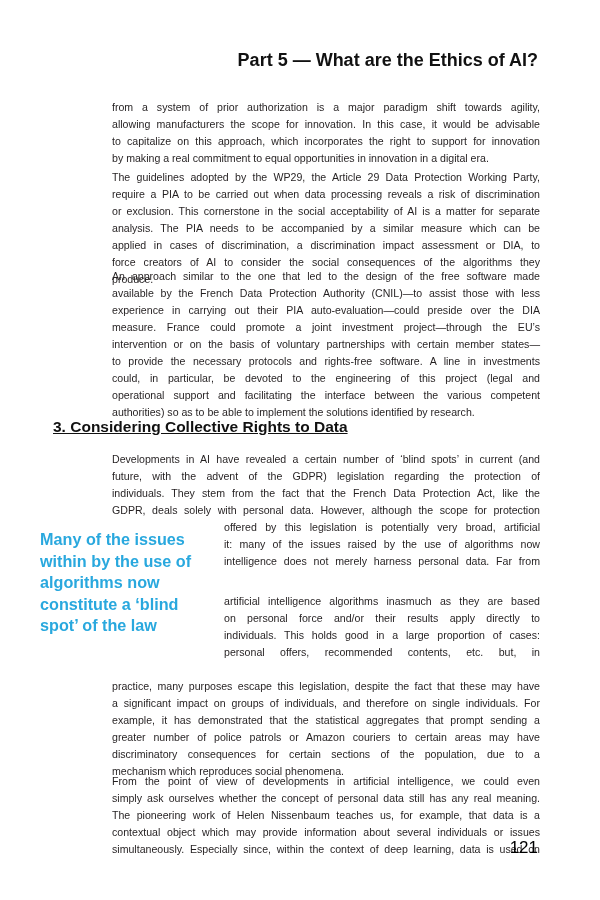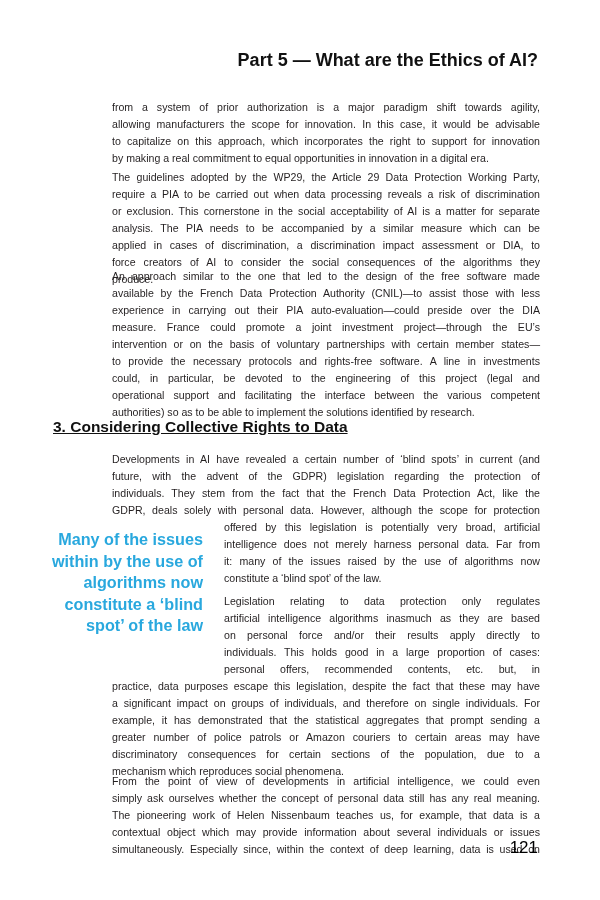--- a/index.html
+++ b/index.html
@@ -3,21 +3,21 @@
 <meta charset="utf-8">
 <style>
   html, body { margin:0; padding:0; background:#fff; }
   body { width:600px; height:900px; position:relative; overflow:hidden;
          font-family:"Liberation Sans", sans-serif; color:#231f20; }
   .header { position:absolute; right:62px; top:50px; font-size:18px; font-weight:bold; color:#111; letter-spacing:0px; }
   .para { position:absolute; font-size:10.6px; line-height:17px; }
   .line { display:block; text-align:justify; text-align-last:justify; white-space:nowrap; height:17px; }
   .line.last { text-align-last:left; }
   .section-title { position:absolute; left:53px; top:418px; font-size:15.5px; font-weight:bold; color:#111;text-decoration:underline; }
-  .pullquote { position:absolute; left:40px; top:529px; width:163px; text-align:right; color:#29a8de;
+  .pullquote { position:absolute; left:40px; top:529px; width:163px; color:#29a8de;
                font-size:16.2px; font-weight:bold; line-height:21.5px; }
   .page-number { position:absolute; right:62px; top:838px; font-size:17px; color:#000000; }
 </style>
 </head>
 <body>
 
 <div class="header">Part 5 — What are the Ethics of AI?</div>
 
 <div class="para" style="left:112px; top:99px; width:428px;">
   <span class="line">from a system of prior authorization is a major paradigm shift towards agility,</span>
@@ -52,34 +52,32 @@
 
 <div class="para" style="left:112px; top:451px; width:428px;">
   <span class="line">Developments in AI have revealed a certain number of ‘blind spots’ in current (and</span>
   <span class="line">future, with the advent of the GDPR) legislation regarding the protection of</span>
   <span class="line">individuals. They stem from the fact that the French Data Protection Act, like the</span>
   <span class="line">GDPR, deals solely with personal data. However, although the scope for protection</span>
 </div>
 
 <div class="para" style="left:224px; top:519px; width:316px;">
   <span class="line">offered by this legislation is potentially very broad, artificial</span>
+  <span class="line">it: many of the issues raised by the use of algorithms now</span>
   <span class="line">intelligence does not merely harness personal data. Far from</span>
-  <span class="line">it: many of the issues raised by the use of algorithms now</span>
-  <span class="line last">constitute a ‘blind spot’ of the law.</span>
 </div>
 
 <div class="para" style="left:224px; top:593px; width:316px;">
-  <span class="line">Legislation relating to data protection only regulates</span>
   <span class="line">artificial intelligence algorithms inasmuch as they are based</span>
   <span class="line">on personal force and/or their results apply directly to</span>
   <span class="line">individuals. This holds good in a large proportion of cases:</span>
   <span class="line">personal offers, recommended contents, etc. but, in</span>
 </div>
 <div class="para" style="left:112px; top:678px; width:428px;">
-  <span class="line">practice, data purposes escape this legislation, despite the fact that these may have</span>
+  <span class="line">practice, many purposes escape this legislation, despite the fact that these may have</span>
   <span class="line">a significant impact on groups of individuals, and therefore on single individuals. For</span>
   <span class="line">example, it has demonstrated that the statistical aggregates that prompt sending a</span>
   <span class="line">greater number of police patrols or Amazon couriers to certain areas may have</span>
   <span class="line">discriminatory consequences for certain sections of the population, due to a</span>
   <span class="line last">mechanism which reproduces social phenomena.</span>
 </div>
 
 <div class="para" style="left:112px; top:773px; width:428px;">
   <span class="line">From the point of view of developments in artificial intelligence, we could even</span>
   <span class="line">simply ask ourselves whether the concept of personal data still has any real meaning.</span>

